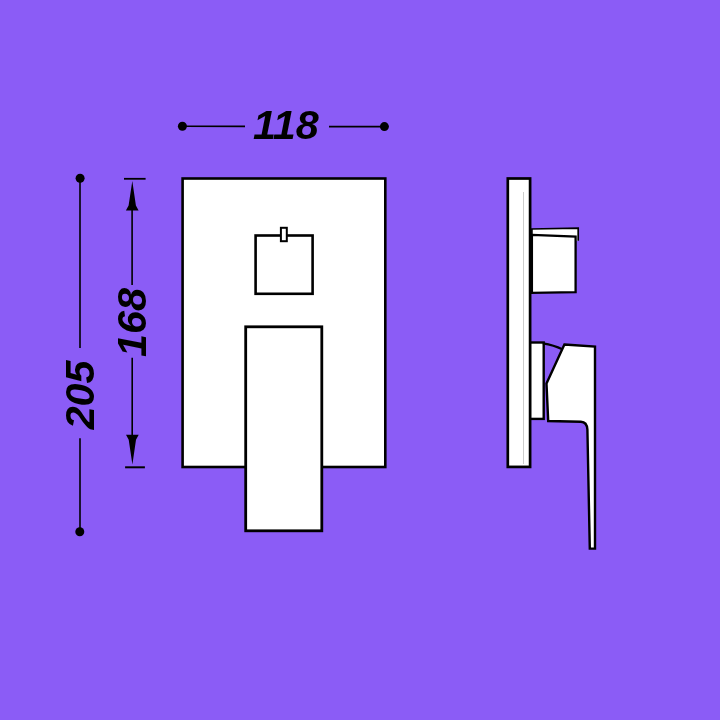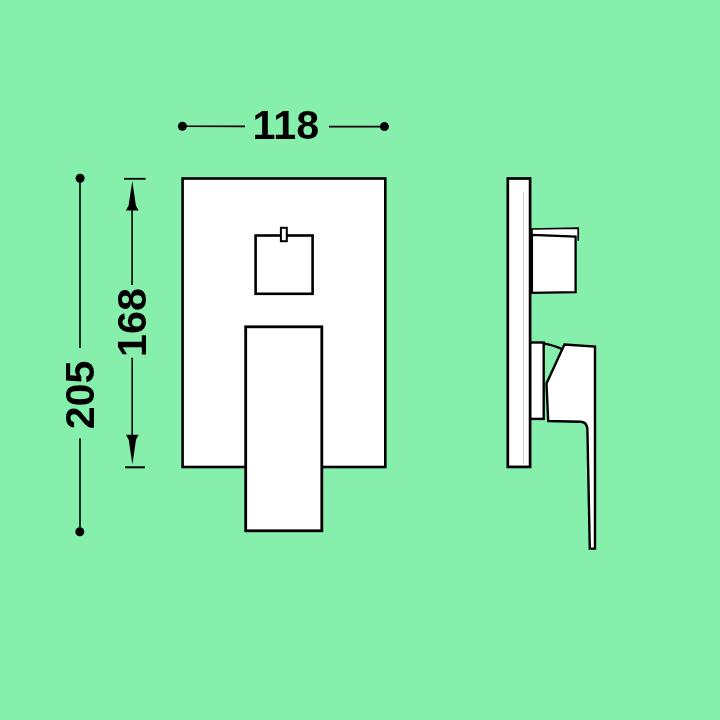--- a/index.html
+++ b/index.html
@@ -1,17 +1,17 @@
 <!DOCTYPE html>
 <html><head>
 <meta charset="utf-8">
 <title>Mixer technical drawing</title>
 <style>
   html,body{margin:0;padding:0;background:#ffffff;}
-  .page{position:relative;width:720px;height:720px;background:#86efac;overflow:hidden;}
+  .page{position:relative;width:720px;height:720px;background:#8b5cf6;overflow:hidden;font-style:italic;}
   svg{position:absolute;left:0;top:0;}
   text{font-family:"Liberation Sans", sans-serif;font-weight:bold;fill:#000;}
 </style>
 </head>
 <body>
 <div class="page">
 <svg width="720" height="720" viewBox="0 0 720 720">
 
   <g>
     <circle cx="182.4" cy="126.3" r="4.5" fill="#000"></circle>

